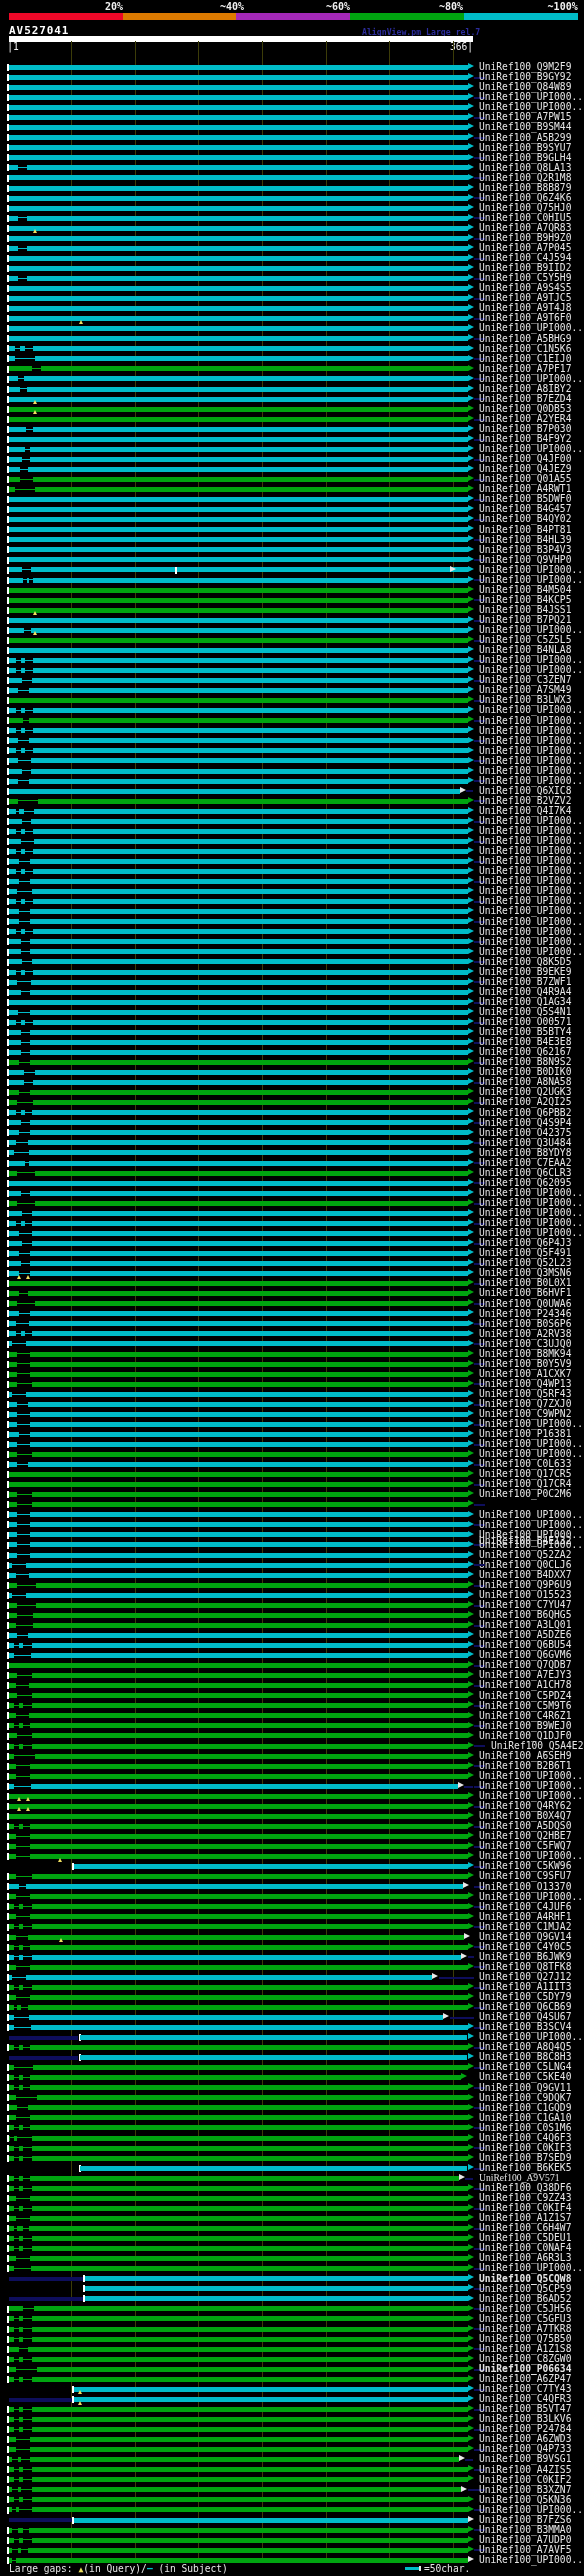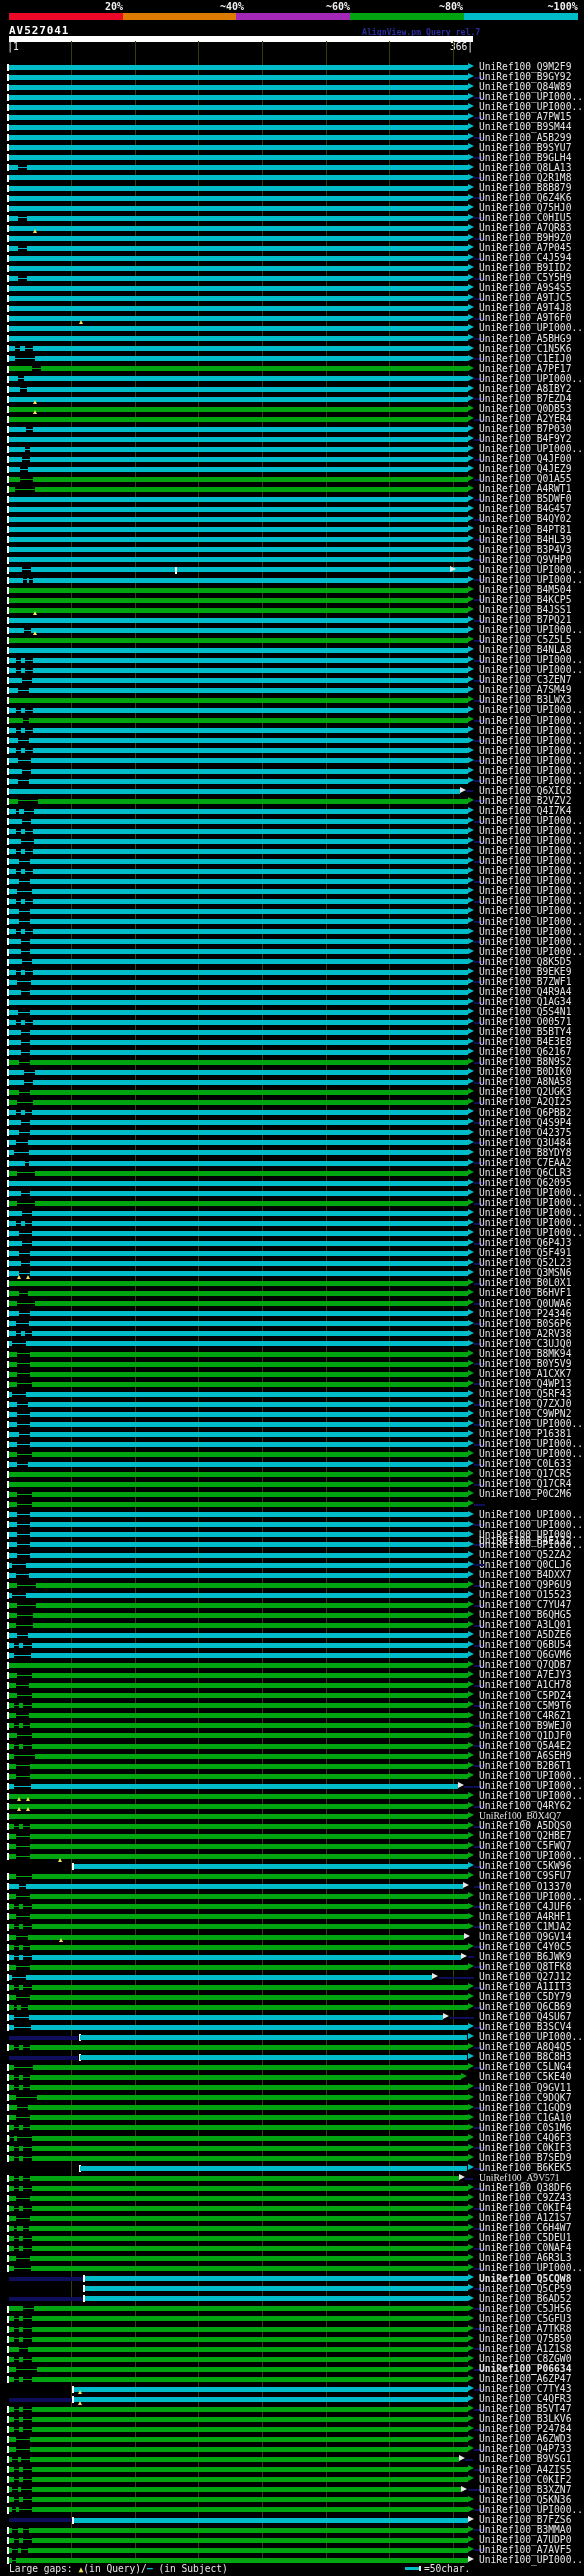--- a/index.html
+++ b/index.html
@@ -41,21 +41,21 @@
 
   <div id="scalebar">
       <div class="seg" style="left: 0px; width: 114px; background: rgb(238, 8, 40);"></div>
       <div class="seg" style="left: 114px; width: 114px; background: rgb(221, 122, 0);"></div>
       <div class="seg" style="left: 227px; width: 114px; background: rgb(164, 40, 184);"></div>
       <div class="seg" style="left: 341px; width: 114px; background: rgb(0, 164, 16);"></div>
       <div class="seg" style="left: 455px; width: 114px; background: rgb(0, 188, 200);"></div>
     </div>
 
   <div id="title">AV527041</div>
-  <div id="subtitle">AlignView.pm Query rel.7</div>
+  <div id="subtitle">AlignView.pm Large rel.7</div>
   <div id="querybar"></div>
   <div id="rulerstart">|1</div>
   <div id="rulerend">366|</div>
 
   <div id="plot">
       <div class="grid" style="left: 71px; top: 41px; height: 2519px;"></div>
       <div class="grid" style="left: 135px; top: 41px; height: 2519px;"></div>
       <div class="grid" style="left: 198px; top: 41px; height: 2519px;"></div>
       <div class="grid" style="left: 262px; top: 41px; height: 2519px;"></div>
       <div class="grid" style="left: 326px; top: 41px; height: 2519px;"></div>
@@ -1437,21 +1437,21 @@
       </div>
       <div>
         <div class="tick" style="left: 7.3px; top: 1743px;"></div>
         <div class="bar" style="left: 9.1px; top: 1744px; width: 459px; background: rgb(0, 164, 16);"></div>
         <div class="gapblk" style="left: 13.7px; top: 1744px; width: 5.5px;"></div>
         <div class="gapline" style="left: 13.7px; top: 1745px; width: 5.5px; background: rgb(0, 164, 16);"></div>
         <div class="gapblk" style="left: 23px; top: 1744px; width: 9.1px;"></div>
         <div class="gapline" style="left: 23px; top: 1745px; width: 9.1px; background: rgb(0, 164, 16);"></div>
         <div class="arrow" style="left: 468px; top: 1742px; border-left: 6.4px solid rgb(0, 164, 16);"></div>
         <div class="navy" style="left: 474px; top: 1745px; width: 11px; height: 1.8px;"></div>
-        <div class="row-label" style="top: 1741px;">UniRef100_Q5A4E2</div>
+        <div class="row-label" style="top: 1741px; margin-left: 12px;">UniRef100_Q5A4E2</div>
       </div>
       <div>
         <div class="tick" style="left: 7.3px; top: 1753px;"></div>
         <div class="bar" style="left: 9.1px; top: 1754px; width: 459px; background: rgb(0, 164, 16);"></div>
         <div class="gapblk" style="left: 13.7px; top: 1754px; width: 21px;"></div>
         <div class="gapline" style="left: 13.7px; top: 1755px; width: 21px; background: rgb(0, 164, 16);"></div>
         <div class="arrow" style="left: 468px; top: 1752px; border-left: 6.4px solid rgb(0, 164, 16);"></div>
         <div class="row-label" style="top: 1751px;">UniRef100_A6SEH9</div>
       </div>
       <div>
@@ -1495,21 +1495,21 @@
         <div class="tri" style="left: 17.4px; top: 1797px;"></div>
         <div class="tri" style="left: 25.6px; top: 1797px;"></div>
         <div class="row-label" style="top: 1801px;">UniRef100_Q4RY62</div>
       </div>
       <div>
         <div class="tick" style="left: 7.3px; top: 1813px;"></div>
         <div class="bar" style="left: 9.1px; top: 1814px; width: 459px; background: rgb(0, 164, 16);"></div>
         <div class="arrow" style="left: 468px; top: 1812px; border-left: 6.4px solid rgb(0, 164, 16);"></div>
         <div class="tri" style="left: 17.4px; top: 1807px;"></div>
         <div class="tri" style="left: 25.6px; top: 1807px;"></div>
-        <div class="row-label" style="top: 1811px; font-family: Liberation Serif, serif;">UniRef100_B0X4Q7</div>
+        <div class="row-label" style="top: 1811px;">UniRef100_B0X4Q7</div>
       </div>
       <div>
         <div class="tick" style="left: 7.3px; top: 1823px;"></div>
         <div class="bar" style="left: 9.1px; top: 1824px; width: 459px; background: rgb(0, 164, 16);"></div>
         <div class="gapblk" style="left: 13.7px; top: 1824px; width: 5.5px;"></div>
         <div class="gapline" style="left: 13.7px; top: 1826px; width: 5.5px; background: rgb(0, 164, 16);"></div>
         <div class="gapblk" style="left: 23px; top: 1824px; width: 7.3px;"></div>
         <div class="gapline" style="left: 23px; top: 1826px; width: 7.3px; background: rgb(0, 164, 16);"></div>
         <div class="arrow" style="left: 468px; top: 1822px; border-left: 6.4px solid rgb(0, 164, 16);"></div>
         <div class="navy" style="left: 474px; top: 1826px; width: 11px; height: 1.8px;"></div>

